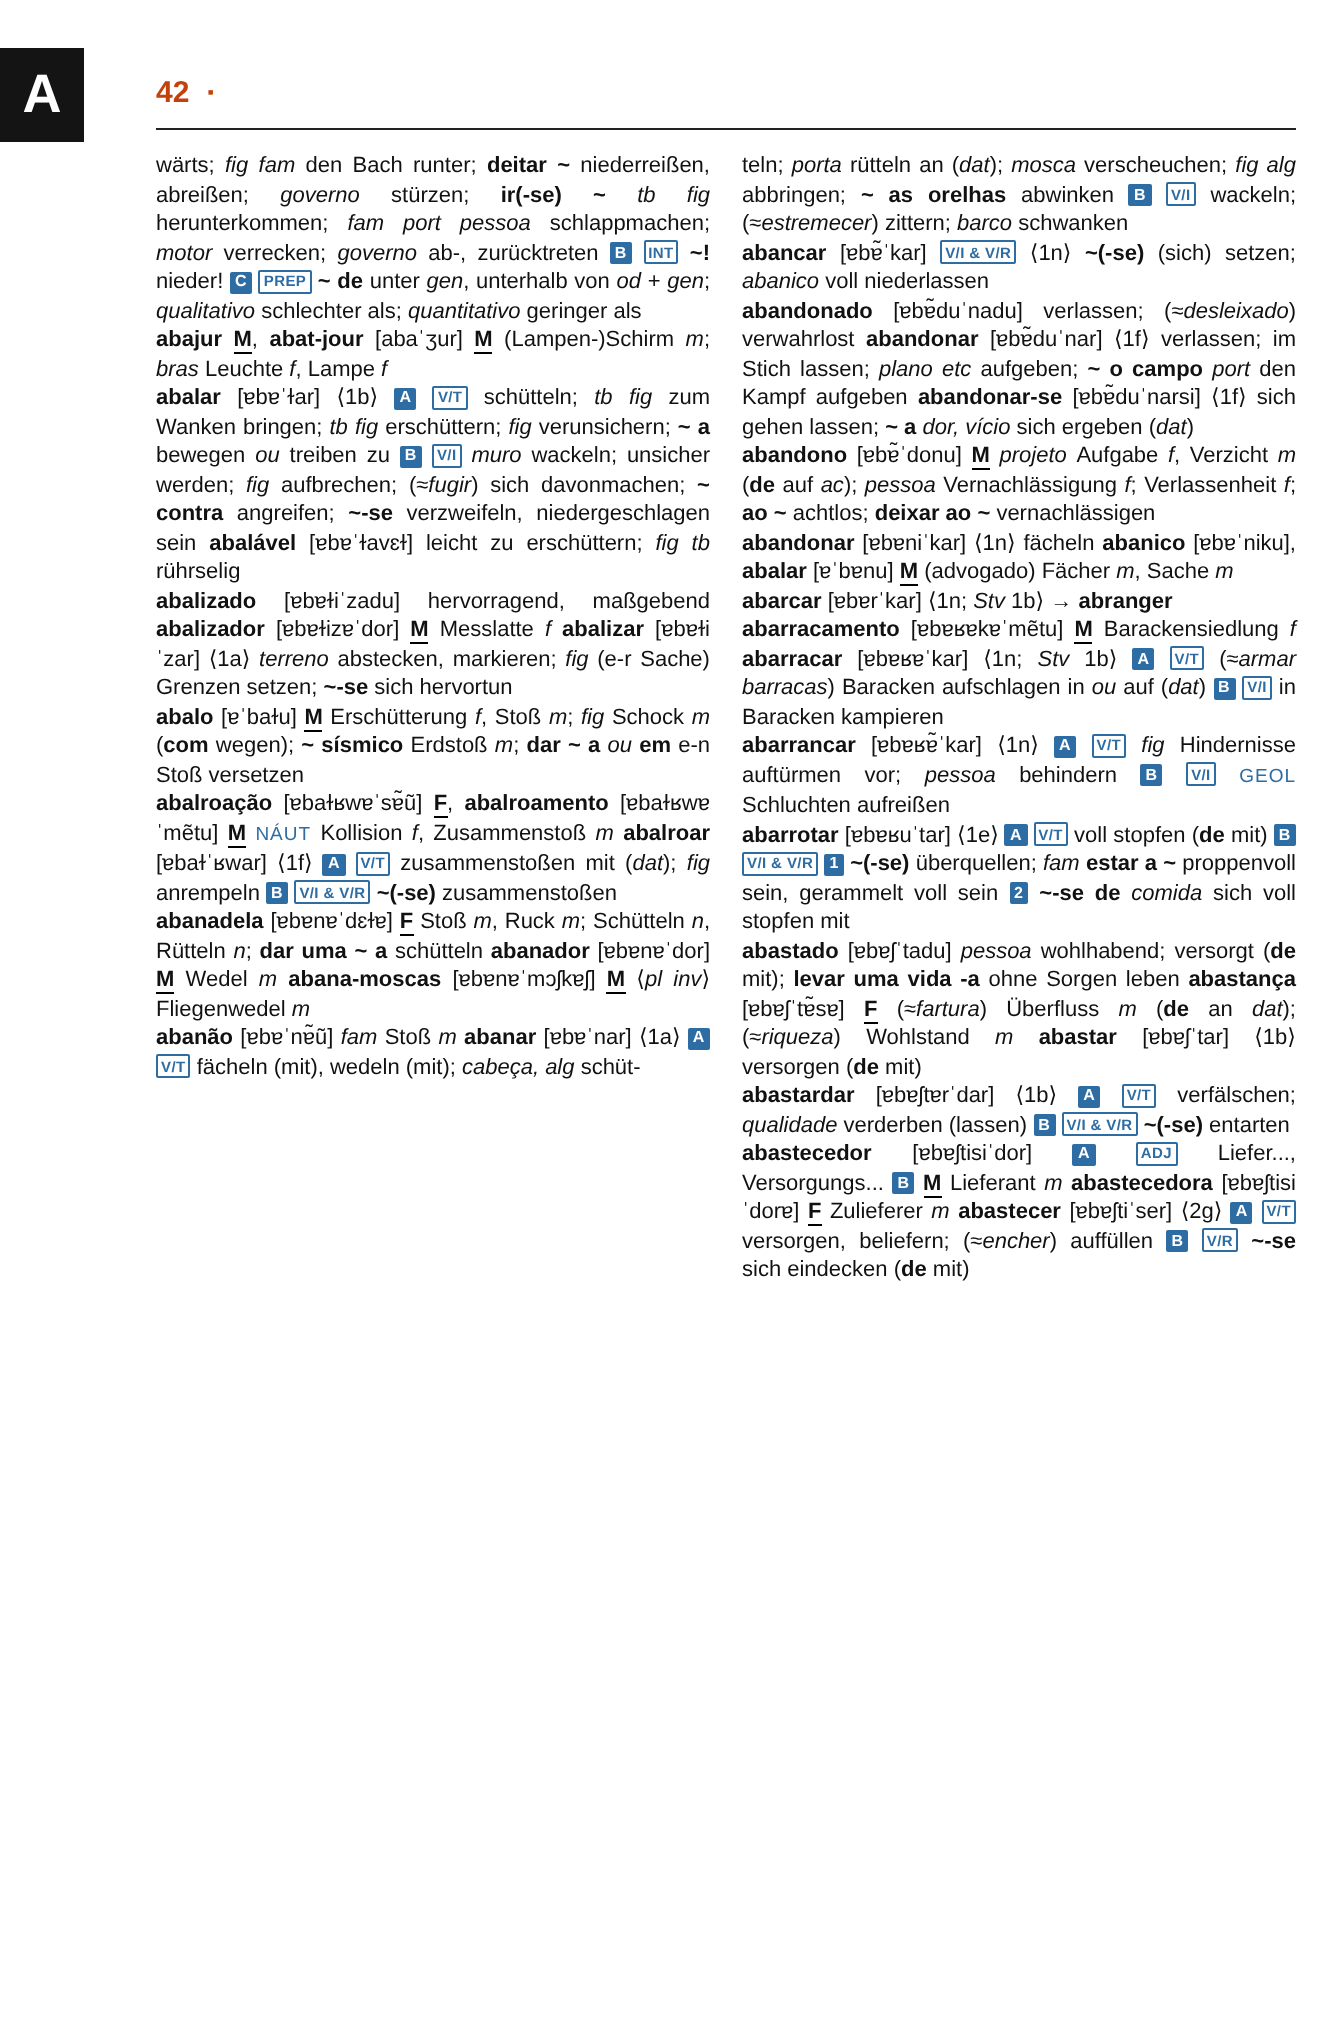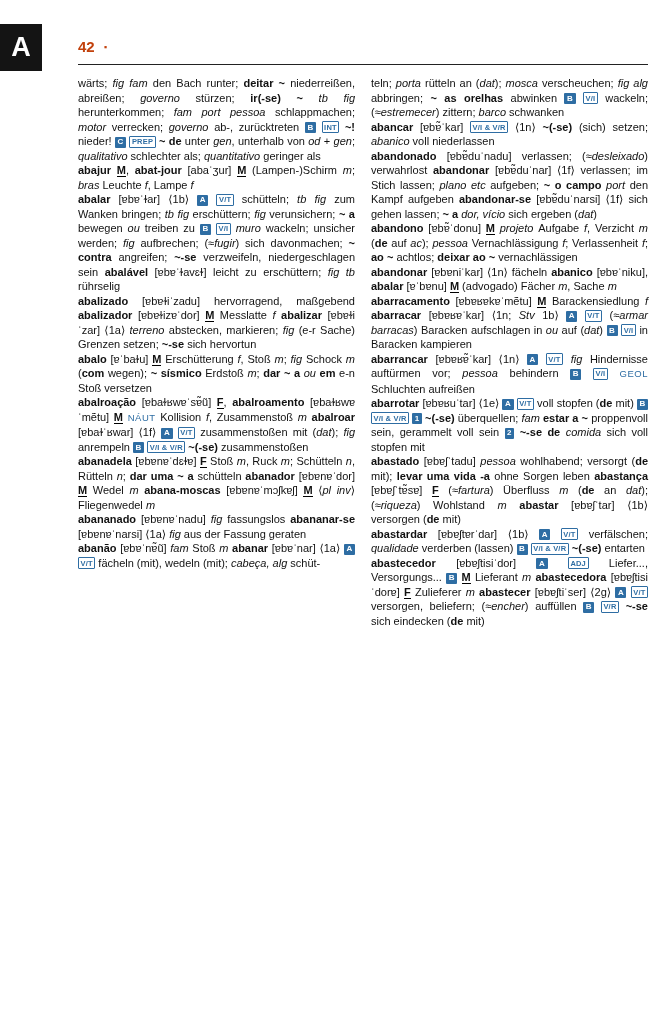--- a/index.html
+++ b/index.html
@@ -51,29 +51,29 @@
   </div>
   <div class="columns">
     <div class="col">
         <p class="entry"><span class="sr">wärts; </span><span class="si">fig fam </span><span class="sr">den Bach runter; </span><span class="sb">deitar ~ </span><span class="sr">niederreißen, abreißen; </span><span class="si">governo </span><span class="sr">stürzen; </span><span class="sb">ir(-se) ~ </span><span class="si">tb fig </span><span class="sr">herunterkommen; </span><span class="si">fam port pessoa </span><span class="sr">schlappmachen; </span><span class="si">motor </span><span class="sr">verrecken; </span><span class="si">governo </span><span class="sr">ab-, zurücktreten </span><span class="stf">B</span><span class="sr"> </span><span class="stb">INT</span><span class="sb"> ~! </span><span class="sr">nieder! </span><span class="stf">C</span><span class="sr"> </span><span class="stb">PREP</span><span class="sb"> ~ de </span><span class="sr">unter </span><span class="si">gen</span><span class="sr">, unterhalb von </span><span class="si">od</span><span class="sr"> + </span><span class="si">gen</span><span class="sr">; </span><span class="si">qualitativo </span><span class="sr">schlechter als; </span><span class="si">quantitativo </span><span class="sr">geringer als</span></p>
         <p class="entry"><span class="sb">abajur </span><span class="sg">M</span><span class="sr">, </span><span class="sb">abat-jour </span><span class="sr">[abaˈʒur] </span><span class="sg">M</span><span class="sr"> (Lampen-)Schirm </span><span class="si">m</span><span class="sr">; </span><span class="si">bras </span><span class="sr">Leuchte </span><span class="si">f</span><span class="sr">, Lampe </span><span class="si">f</span></p>
         <p class="entry"><span class="sb">abalar </span><span class="sr">[ɐbɐˈɫar] ⟨1b⟩ </span><span class="stf">A</span><span class="sr"> </span><span class="stb">V/T</span><span class="sr"> schütteln; </span><span class="si">tb </span><span class="si">fig </span><span class="sr">zum Wanken bringen; </span><span class="si">tb fig </span><span class="sr">erschüttern; </span><span class="si">fig </span><span class="sr">verunsichern; </span><span class="sb">~ a </span><span class="sr">bewegen </span><span class="si">ou</span><span class="sr"> treiben zu </span><span class="stf">B</span><span class="sr"> </span><span class="stb">V/I</span><span class="sr"> </span><span class="si">muro </span><span class="sr">wackeln; unsicher werden; </span><span class="si">fig </span><span class="sr">aufbrechen; (≈</span><span class="si">fugir</span><span class="sr">) sich davonmachen; </span><span class="sb">~ contra </span><span class="sr">angreifen; </span><span class="sb">~-se </span><span class="sr">verzweifeln, niedergeschlagen sein </span><span class="sb">abalável </span><span class="sr">[ɐbɐˈɫavɛɫ] leicht zu erschüttern; </span><span class="si">fig tb </span><span class="sr">rührselig</span></p>
         <p class="entry"><span class="sb">abalizado </span><span class="sr">[ɐbɐɫiˈzadu] hervorragend, maßgebend </span><span class="sb">abalizador </span><span class="sr">[ɐbɐɫizɐˈdor] </span><span class="sg">M</span><span class="sr"> Messlatte </span><span class="si">f </span><span class="sb">abalizar </span><span class="sr">[ɐbɐɫiˈzar] ⟨1a⟩ </span><span class="si">terreno </span><span class="sr">abstecken, markieren; </span><span class="si">fig </span><span class="sr">(e-r Sache) Grenzen setzen; </span><span class="sb">~-se </span><span class="sr">sich hervortun</span></p>
         <p class="entry"><span class="sb">abalo </span><span class="sr">[ɐˈbaɫu] </span><span class="sg">M</span><span class="sr"> Erschütterung </span><span class="si">f</span><span class="sr">, Stoß </span><span class="si">m</span><span class="sr">; </span><span class="si">fig </span><span class="sr">Schock </span><span class="si">m</span><span class="sr"> (</span><span class="sb">com </span><span class="sr">wegen); </span><span class="sb">~ sísmico </span><span class="sr">Erdstoß </span><span class="si">m</span><span class="sr">; </span><span class="sb">dar ~ a </span><span class="si">ou</span><span class="sb"> em </span><span class="sr">e-n Stoß versetzen</span></p>
         <p class="entry"><span class="sb">abalroação </span><span class="sr">[ɐbaɫʁwɐˈsɐ̃ũ] </span><span class="sg">F</span><span class="sr">, </span><span class="sb">abalroamento </span><span class="sr">[ɐbaɫʁwɐˈmẽtu] </span><span class="sg">M</span><span class="sr"> </span><span class="ssc">NÁUT</span><span class="sr"> Kollision </span><span class="si">f</span><span class="sr">, Zusammenstoß </span><span class="si">m </span><span class="sb">abalroar </span><span class="sr">[ɐbaɫˈʁwar] ⟨1f⟩ </span><span class="stf">A</span><span class="sr"> </span><span class="stb">V/T</span><span class="sr"> zusammenstoßen mit (</span><span class="si">dat</span><span class="sr">); </span><span class="si">fig </span><span class="sr">anrempeln </span><span class="stf">B</span><span class="sr"> </span><span class="stb">V/I &amp; V/R</span><span class="sr"> </span><span class="sb">~(-se) </span><span class="sr">zusammenstoßen</span></p>
         <p class="entry"><span class="sb">abanadela </span><span class="sr">[ɐbɐnɐˈdɛɫɐ] </span><span class="sg">F</span><span class="sr"> Stoß </span><span class="si">m</span><span class="sr">, Ruck </span><span class="si">m</span><span class="sr">; Schütteln </span><span class="si">n</span><span class="sr">, Rütteln </span><span class="si">n</span><span class="sr">; </span><span class="sb">dar uma ~ a </span><span class="sr">schütteln </span><span class="sb">abanador </span><span class="sr">[ɐbɐnɐˈdor] </span><span class="sg">M</span><span class="sr"> Wedel </span><span class="si">m </span><span class="sb">abana-moscas </span><span class="sr">[ɐbɐnɐˈmɔʃkɐʃ] </span><span class="sg">M</span><span class="sr"> ⟨</span><span class="si">pl inv</span><span class="sr">⟩ Fliegenwedel </span><span class="si">m</span></p>
-        <p class="entry"><span class="sb">abananado </span><span class="sr">[ɐbɐnɐˈnadu] </span><span class="si">fig </span><span class="sr">fassungslos </span><span class="sb">abananar-se </span><span class="sr">[ɐbɐnɐˈnarsi] ⟨1a⟩ </span><span class="si">fig </span><span class="sr">aus der Fassung geraten</span></p>
         <p class="entry"><span class="sb">abanão </span><span class="sr">[ɐbɐˈnɐ̃ũ] </span><span class="si">fam </span><span class="sr">Stoß </span><span class="si">m </span><span class="sb">abanar </span><span class="sr">[ɐbɐˈnar] ⟨1a⟩ </span><span class="stf">A</span><span class="sr"> </span><span class="stb">V/T</span><span class="sr"> fächeln (mit), wedeln (mit); </span><span class="si">cabeça, alg </span><span class="sr">schüt-</span></p>
       </div>
     <div class="col">
         <p class="entry"><span class="sr">teln; </span><span class="si">porta </span><span class="sr">rütteln an (</span><span class="si">dat</span><span class="sr">); </span><span class="si">mosca </span><span class="sr">verscheuchen; </span><span class="si">fig alg </span><span class="sr">abbringen; </span><span class="sb">~ as orelhas </span><span class="sr">abwinken </span><span class="stf">B</span><span class="sr"> </span><span class="stb">V/I</span><span class="sr"> wackeln; (≈</span><span class="si">estremecer</span><span class="sr">) zittern; </span><span class="si">barco </span><span class="sr">schwanken</span></p>
         <p class="entry"><span class="sb">abancar </span><span class="sr">[ɐbɐ̃ˈkar] </span><span class="stb">V/I &amp; V/R</span><span class="sr"> ⟨1n⟩ </span><span class="sb">~(-se) </span><span class="sr">(sich) setzen; </span><span class="si">abanico </span><span class="sr">voll niederlassen</span></p>
         <p class="entry"><span class="sb">abandonado </span><span class="sr">[ɐbɐ̃duˈnadu] verlassen; (≈</span><span class="si">desleixado</span><span class="sr">) verwahrlost </span><span class="sb">abandonar </span><span class="sr">[ɐbɐ̃duˈnar] ⟨1f⟩ verlassen; im Stich lassen; </span><span class="si">plano etc </span><span class="sr">aufgeben; </span><span class="sb">~ o campo </span><span class="si">port </span><span class="sr">den Kampf aufgeben </span><span class="sb">abandonar-se </span><span class="sr">[ɐbɐ̃duˈnarsi] ⟨1f⟩ sich gehen lassen; </span><span class="sb">~ a </span><span class="si">dor, vício </span><span class="sr">sich ergeben (</span><span class="si">dat</span><span class="sr">)</span></p>
         <p class="entry"><span class="sb">abandono </span><span class="sr">[ɐbɐ̃ˈdonu] </span><span class="sg">M</span><span class="sr"> </span><span class="si">projeto </span><span class="sr">Aufgabe </span><span class="si">f</span><span class="sr">, Verzicht </span><span class="si">m</span><span class="sr"> (</span><span class="sb">de </span><span class="sr">auf </span><span class="si">ac</span><span class="sr">); </span><span class="si">pessoa </span><span class="sr">Vernachlässigung </span><span class="si">f</span><span class="sr">; Verlassenheit </span><span class="si">f</span><span class="sr">; </span><span class="sb">ao ~ </span><span class="sr">achtlos; </span><span class="sb">deixar ao ~ </span><span class="sr">vernachlässigen</span></p>
         <p class="entry"><span class="sb">abandonar </span><span class="sr">[ɐbɐniˈkar] ⟨1n⟩ fächeln </span><span class="sb">abanico </span><span class="sr">[ɐbɐˈniku], </span><span class="sb">abalar </span><span class="sr">[ɐˈbɐnu] </span><span class="sg">M</span><span class="sr"> (advogado) Fächer </span><span class="si">m</span><span class="sr">, Sache </span><span class="si">m</span></p>
+        <p class="entry"><span class="sb">abarcar </span><span class="sr">[ɐbɐrˈkar] ⟨1n; </span><span class="si">Stv</span><span class="sr"> 1b⟩ → </span><span class="sb">abranger</span></p>
         <p class="entry"><span class="sb">abarracamento </span><span class="sr">[ɐbɐʁɐkɐˈmẽtu] </span><span class="sg">M</span><span class="sr"> Barackensiedlung </span><span class="si">f </span><span class="sb">abarracar </span><span class="sr">[ɐbɐʁɐˈkar] ⟨1n; </span><span class="si">Stv</span><span class="sr"> 1b⟩ </span><span class="stf">A</span><span class="sr"> </span><span class="stb">V/T</span><span class="sr"> (≈</span><span class="si">armar barracas</span><span class="sr">) Baracken aufschlagen in </span><span class="si">ou</span><span class="sr"> auf (</span><span class="si">dat</span><span class="sr">) </span><span class="stf">B</span><span class="sr"> </span><span class="stb">V/I</span><span class="sr"> in Baracken kampieren</span></p>
         <p class="entry"><span class="sb">abarrancar </span><span class="sr">[ɐbɐʁɐ̃ˈkar] ⟨1n⟩ </span><span class="stf">A</span><span class="sr"> </span><span class="stb">V/T</span><span class="sr"> </span><span class="si">fig </span><span class="sr">Hindernisse auftürmen vor; </span><span class="si">pessoa </span><span class="sr">behindern </span><span class="stf">B</span><span class="sr"> </span><span class="stb">V/I</span><span class="sr"> </span><span class="ssc">GEOL</span><span class="sr"> Schluchten aufreißen</span></p>
         <p class="entry"><span class="sb">abarrotar </span><span class="sr">[ɐbɐʁuˈtar] ⟨1e⟩ </span><span class="stf">A</span><span class="sr"> </span><span class="stb">V/T</span><span class="sr"> voll stopfen (</span><span class="sb">de </span><span class="sr">mit) </span><span class="stf">B</span><span class="sr"> </span><span class="stb">V/I &amp; V/R</span><span class="sr"> </span><span class="stf">1</span><span class="sr"> </span><span class="sb">~(-se) </span><span class="sr">überquellen; </span><span class="si">fam </span><span class="sb">estar a ~ </span><span class="sr">proppenvoll sein, gerammelt voll sein </span><span class="stf">2</span><span class="sr"> </span><span class="sb">~-se de </span><span class="si">comida </span><span class="sr">sich voll stopfen mit</span></p>
         <p class="entry"><span class="sb">abastado </span><span class="sr">[ɐbɐʃˈtadu] </span><span class="si">pessoa </span><span class="sr">wohlhabend; versorgt (</span><span class="sb">de </span><span class="sr">mit); </span><span class="sb">levar uma vida -a </span><span class="sr">ohne Sorgen leben </span><span class="sb">abastança </span><span class="sr">[ɐbɐʃˈtɐ̃sɐ] </span><span class="sg">F</span><span class="sr"> (≈</span><span class="si">fartura</span><span class="sr">) Überfluss </span><span class="si">m</span><span class="sr"> (</span><span class="sb">de </span><span class="sr">an </span><span class="si">dat</span><span class="sr">); (≈</span><span class="si">riqueza</span><span class="sr">) Wohlstand </span><span class="si">m </span><span class="sb">abastar </span><span class="sr">[ɐbɐʃˈtar] ⟨1b⟩ versorgen (</span><span class="sb">de </span><span class="sr">mit)</span></p>
         <p class="entry"><span class="sb">abastardar </span><span class="sr">[ɐbɐʃtɐrˈdar] ⟨1b⟩ </span><span class="stf">A</span><span class="sr"> </span><span class="stb">V/T</span><span class="sr"> verfälschen; </span><span class="si">qualidade </span><span class="sr">verderben (lassen) </span><span class="stf">B</span><span class="sr"> </span><span class="stb">V/I &amp; V/R</span><span class="sr"> </span><span class="sb">~(-se) </span><span class="sr">entarten</span></p>
         <p class="entry"><span class="sb">abastecedor </span><span class="sr">[ɐbɐʃtisiˈdor] </span><span class="stf">A</span><span class="sr"> </span><span class="stb">ADJ</span><span class="sr"> Liefer..., Versorgungs... </span><span class="stf">B</span><span class="sr"> </span><span class="sg">M</span><span class="sr"> Lieferant </span><span class="si">m </span><span class="sb">abastecedora </span><span class="sr">[ɐbɐʃtisiˈdorɐ] </span><span class="sg">F</span><span class="sr"> Zulieferer </span><span class="si">m </span><span class="sb">abastecer </span><span class="sr">[ɐbɐʃtiˈser] ⟨2g⟩ </span><span class="stf">A</span><span class="sr"> </span><span class="stb">V/T</span><span class="sr"> versorgen, beliefern; (≈</span><span class="si">encher</span><span class="sr">) auffüllen </span><span class="stf">B</span><span class="sr"> </span><span class="stb">V/R</span><span class="sb"> ~-se </span><span class="sr">sich eindecken (</span><span class="sb">de </span><span class="sr">mit)</span></p>
       </div>
   </div>
 </div>
 

